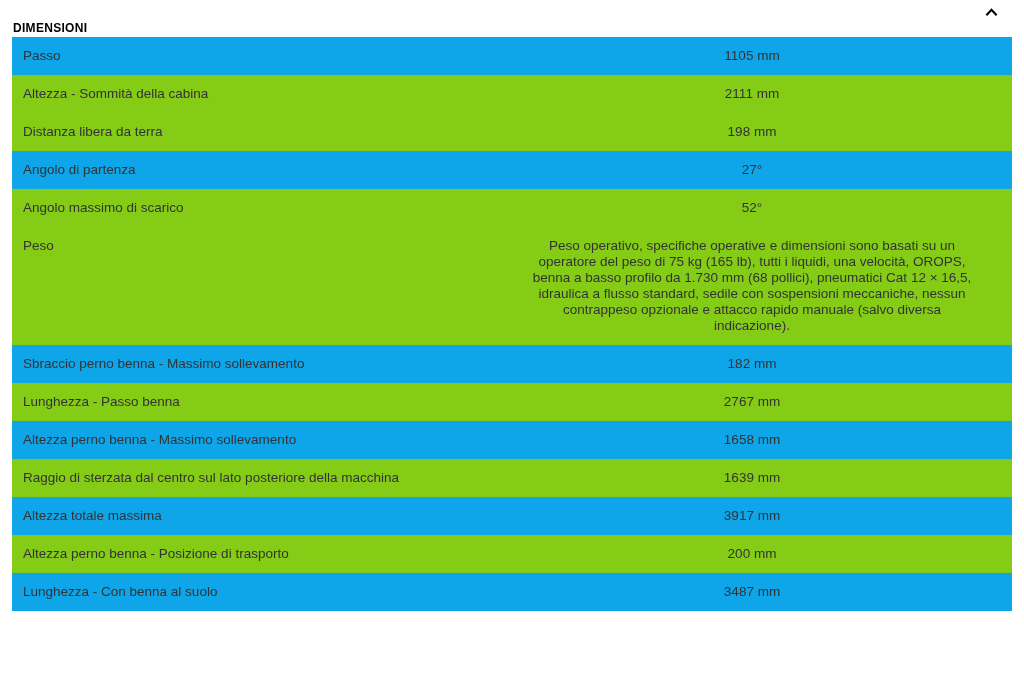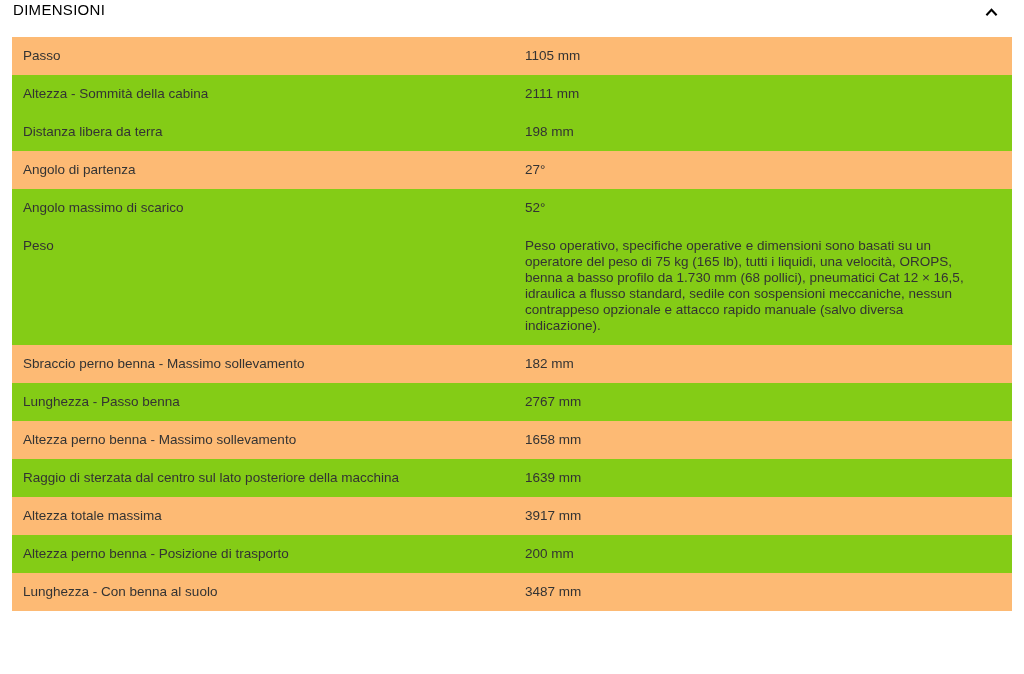--- a/index.html
+++ b/index.html
@@ -14,23 +14,23 @@
     color: #333333;
   }
   .section-header {
     position: relative;
     height: 37px;
     cursor: pointer;
   }
   .section-title {
     position: absolute;
     left: 13px;
-    top: 1px;
-    font-size: 15px;
-    font-weight: 400;
+    top: 21px;
+    font-size: 12px;
+    font-weight: 700;
     letter-spacing: 0.3px;
     color: #000000;
     text-transform: uppercase;
   }
   .chevron {
     position: absolute;
     right: 26px;
     top: 8px;
     width: 13px;
     height: 9px;
@@ -42,32 +42,33 @@
   }
   .row {
     display: flex;
     align-items: flex-start;
     padding: 11px 0;
     font-size: 13.5px;
     line-height: 16px;
     background: #84cc16;
   }
   .row.shaded {
-    background: #fdba74;
+    background: #0ea5e9;
   }
   .cell-label {
     width: 513px;
     flex: 0 0 513px;
     padding-left: 11px;
     padding-right: 20px;
   }
   .cell-value {
     flex: 1 1 auto;
     max-width: 470px;
     padding-right: 16px;
+    text-align: center;
   }
 </style>
 </head>
 <body>
 
 <div class="page">
   <div class="section-header">
     <span class="section-title">DIMENSIONI</span>
     <span class="chevron">
       <svg width="13" height="9" viewBox="0 0 13 9">

